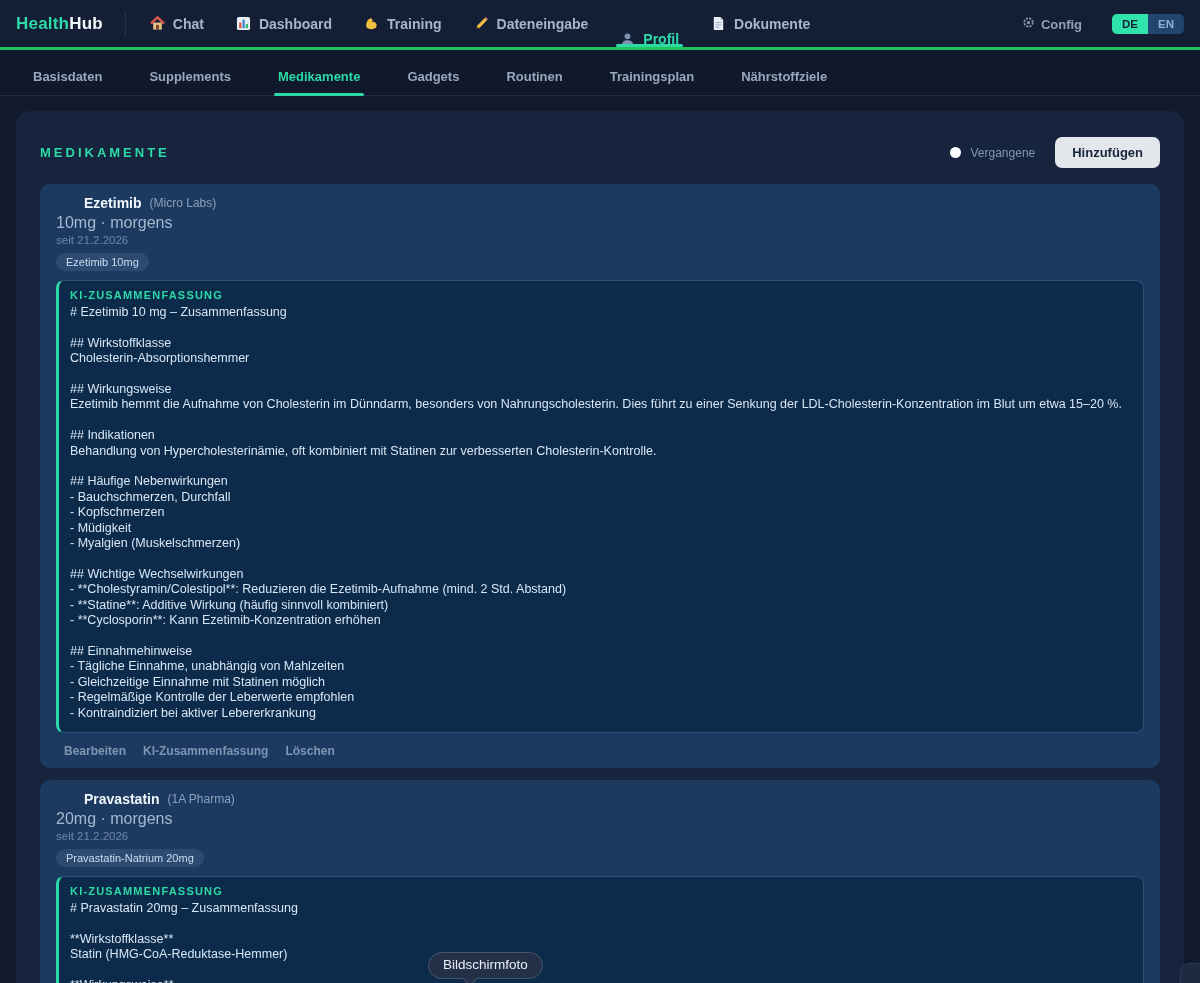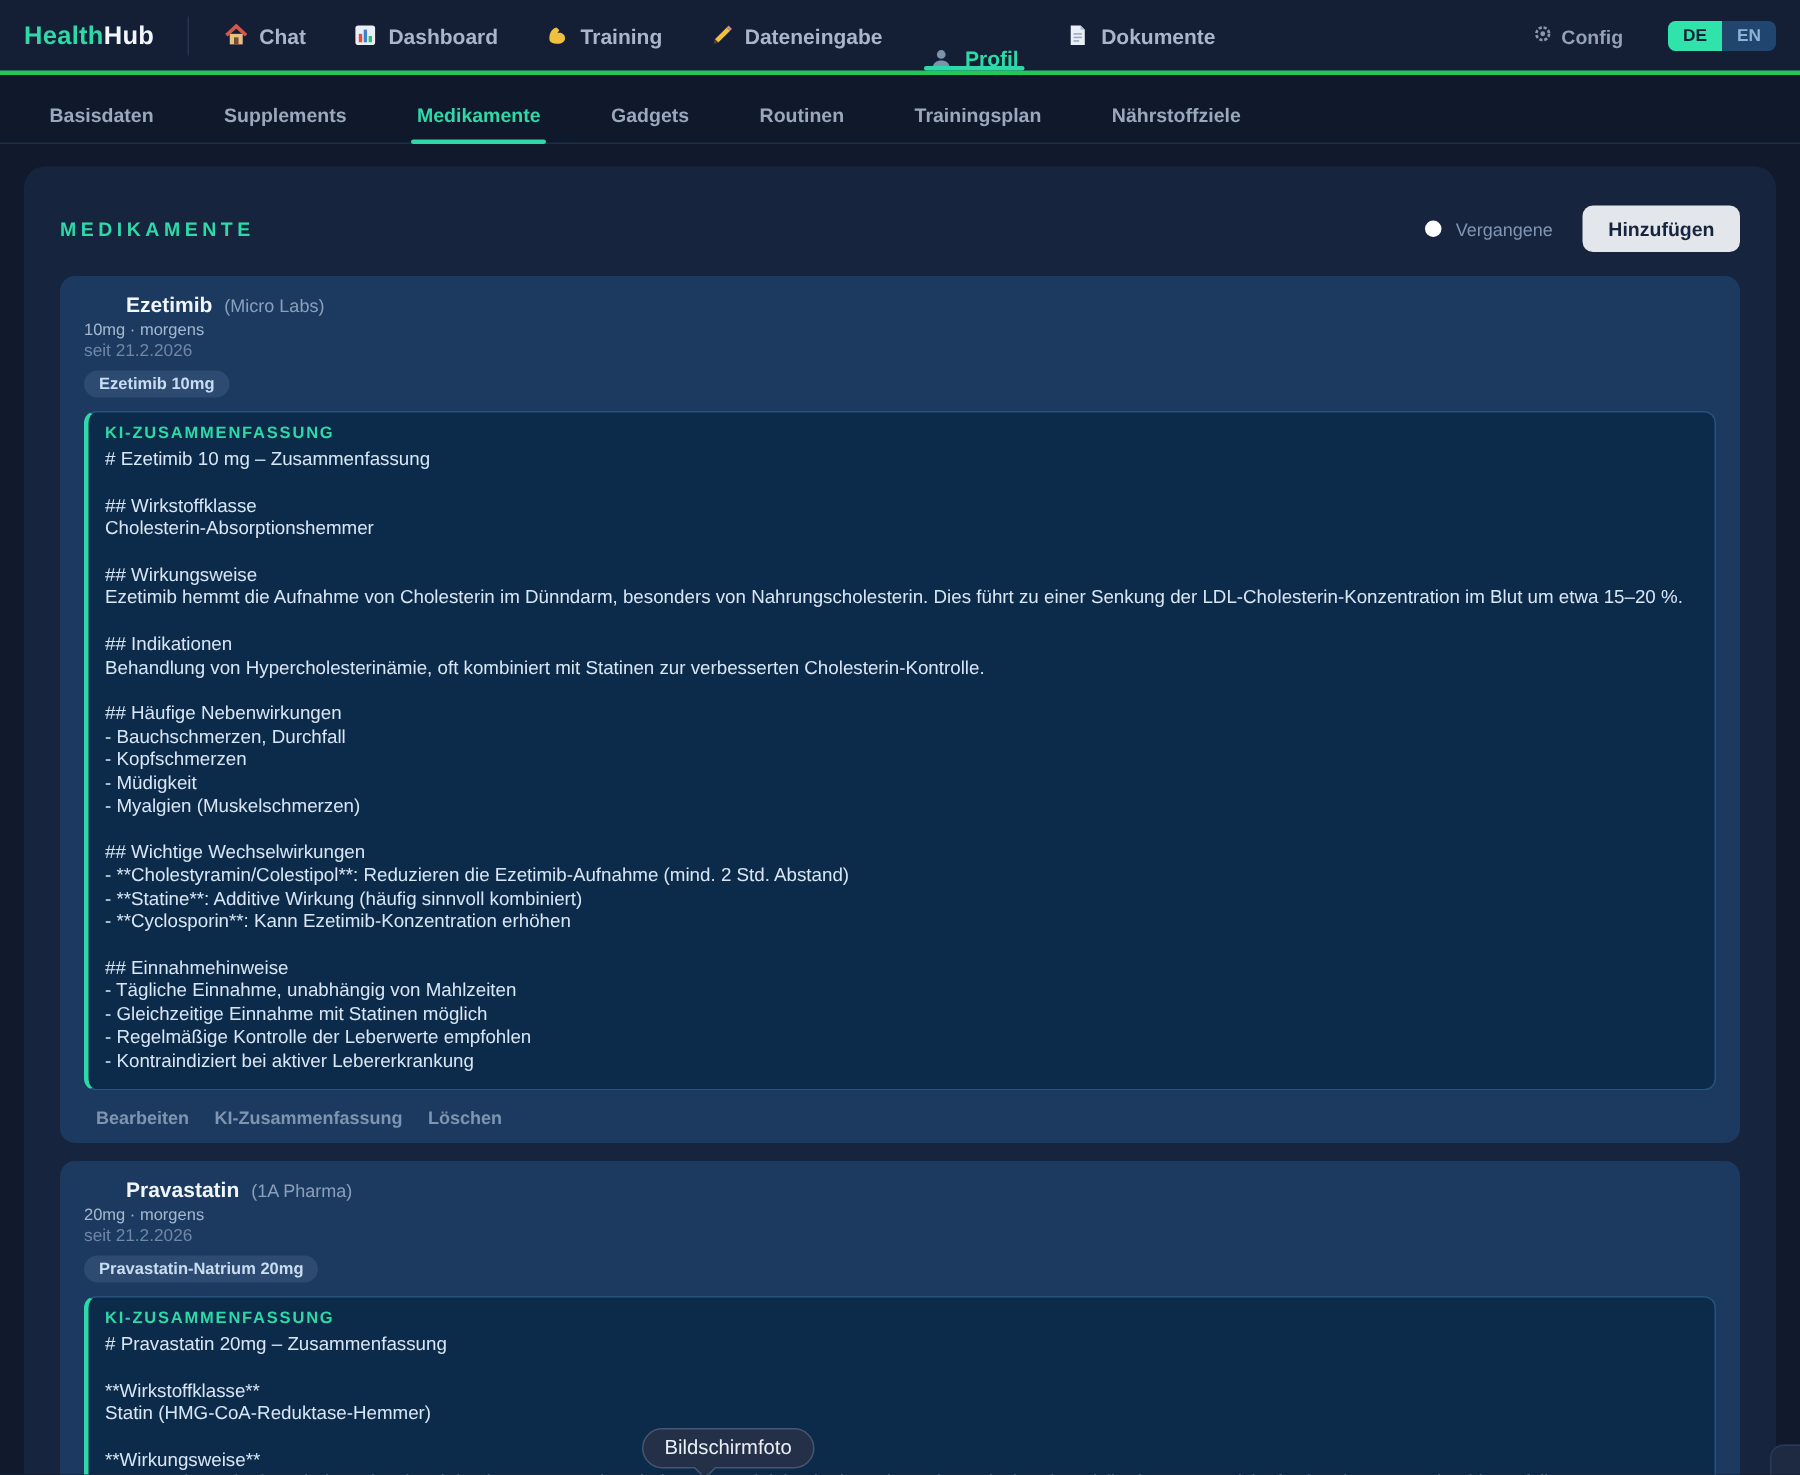--- a/index.html
+++ b/index.html
@@ -66,28 +66,28 @@
   .add-btn {
     margin-left:10px; background:#e3e6ea; color:#16243d; font-size:13px; font-weight:bold;
     border:none; border-radius:7px; padding:8px 17px; cursor:pointer;
     font-family:"Liberation Sans", sans-serif;
   }
 
   
   .card {
     background:#1c3a60; border-radius:10px; padding:11px 16px 10px 16px; margin-bottom:12px;
   }
-  .card-title-row { display:flex; align-items:flex-end; gap:8px;padding-left:28px; }
+  .card-title-row { display:flex; align-items:center; gap:8px;padding-left:28px; }
   .card-name { font-size:14px; font-weight:bold; color:#f0f5fb; }
   .card-maker { font-size:12px; color:#8aa0ba; }
-  .card-dose { font-size:11px; color:#a4b8d0; margin-top:3px; }
+  .card-dose { font-size:16px; color:#a4b8d0; margin-top:3px; }
   .card-since { font-size:11.5px; color:#6e87a6; margin-top:2px; }
   .card-tag {
     display:inline-block; background:#2d4a70; color:#c9ddf2; font-size:11px;
-    border-radius:9px; padding:3px 10px; margin:7px 0 9px 0;font-weight:bold;
+    border-radius:9px; padding:3px 10px; margin:7px 0 9px 0;
   }
   .ai-box {
     background:#0c2a49; border:1px solid #29527a; border-left:3px solid #2dd9a6;
     border-radius:8px; padding:8px 12px 11px 11px;
   }
   .ai-label { font-size:11px; font-weight:bold; letter-spacing:1.2px; color:#2dd9a6; margin-bottom:4px; }
   .ai-content {
     font-size:12.5px; line-height:15.4px; color:#d8e6f6; white-space:pre-wrap;
   }
   .card-actions { display:flex; gap:17px; margin-top:11px; padding-left:8px; }

